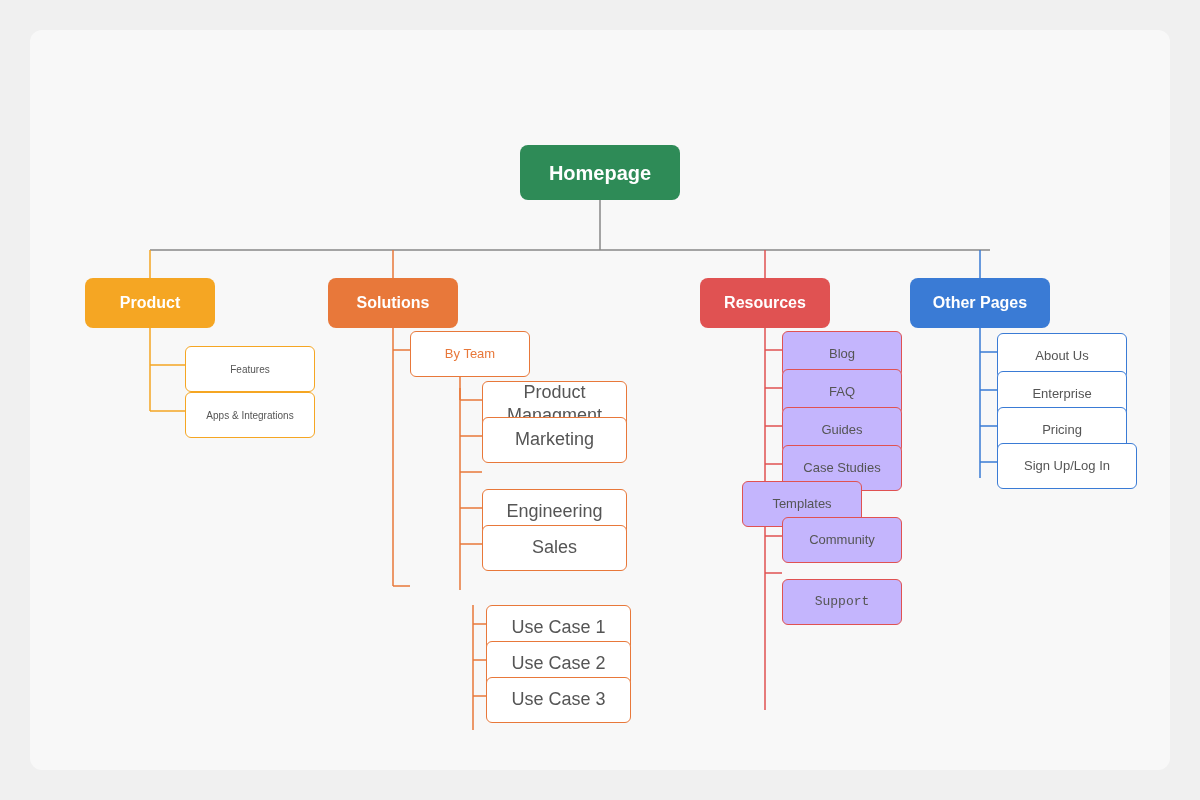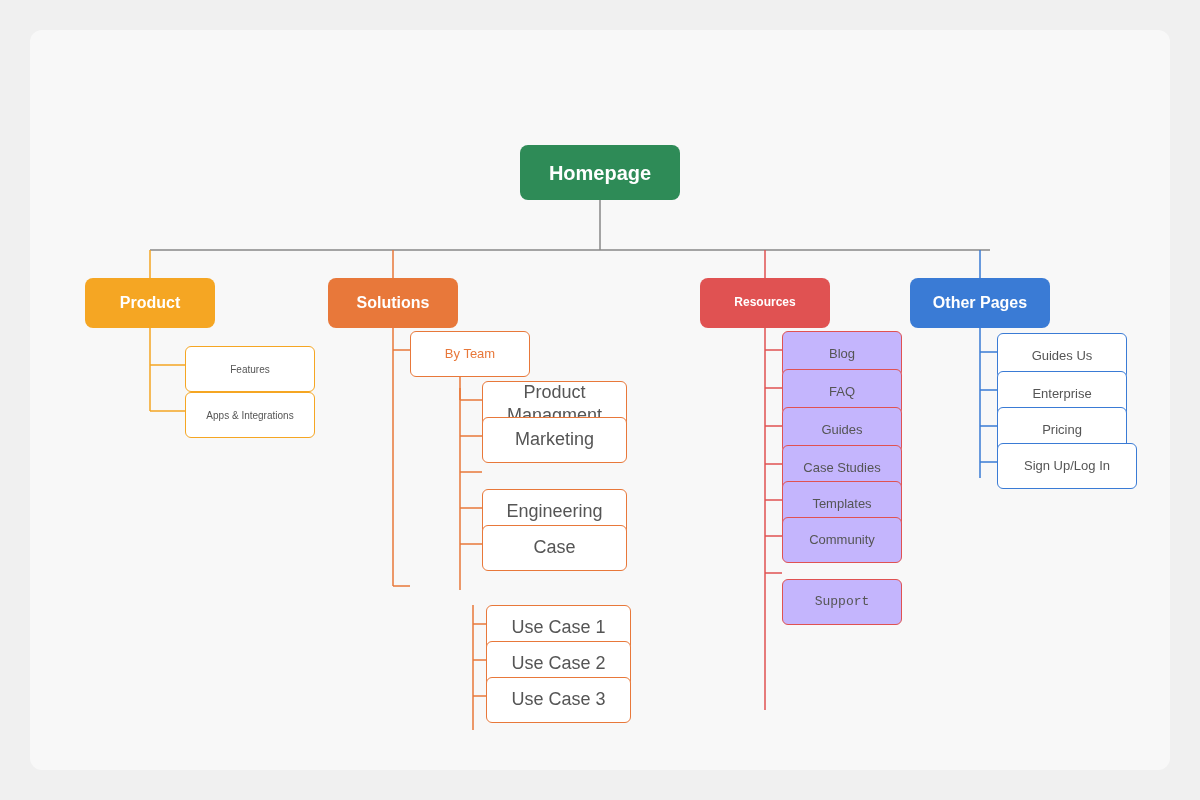--- a/index.html
+++ b/index.html
@@ -69,21 +69,21 @@
       width: 130px;
       height: 50px;
       left: 298px;
       top: 248px;
       border-radius: 8px;
     }
     
     .node-resources {
       background: #e05252;
       color: white;
-      font-size: 12px;
+      font-size: 16px;
       font-weight: 600;
       width: 130px;
       height: 50px;
       left: 670px;
       top: 248px;
       border-radius: 8px;
     }
     
     .node-otherpages {
       background: #3a7bd5;
@@ -246,21 +246,21 @@
   <div class="node node-leaf-orange" style="left:452px; top:351px;">
     <span>Product Managment</span>
   </div>
   <div class="node node-leaf-orange" style="left:452px; top:387px;">
     <span>Marketing</span>
   </div>
   <div class="node node-leaf-orange" style="left:452px; top:459px;">
     <span>Engineering</span>
   </div>
   <div class="node node-leaf-orange" style="left:452px; top:495px;">
-    <span>Case</span>
+    <span>Sales</span>
   </div>
 
 
   <div class="node node-leaf-orange" style="left:456px; top:575px;">
     <span>Use Case 1</span>
   </div>
   <div class="node node-leaf-orange" style="left:456px; top:611px;">
     <span>Use Case 2</span>
   </div>
   <div class="node node-leaf-orange" style="left:456px; top:647px;">
@@ -276,36 +276,36 @@
   </div>
   <div class="node node-leaf-red" style="left:752px; top:339px;">
     <span>FAQ</span>
   </div>
   <div class="node node-leaf-red" style="left:752px; top:377px;">
     <span>Guides</span>
   </div>
   <div class="node node-leaf-red" style="left:752px; top:415px;">
     <span>Case Studies</span>
   </div>
-  <div class="node node-leaf-red" style="left:752px; top:451px;">
+  <div class="node node-leaf-red" style="left:712px; top:451px;">
     <span>Templates</span>
   </div>
   <div class="node node-leaf-red" style="left:752px; top:487px;">
     <span>Community</span>
   </div>
   <div class="node node-leaf-red" style="left:752px; top:549px;font-family:Liberation Mono, monospace;">
     <span>Support</span>
   </div>
 
   <div class="node node-otherpages" style="left:880px; top:248px;">
     <span>Other Pages</span>
   </div>
 
   <div class="node node-leaf-blue" style="left:967px; top:303px;">
-    <span>Guides Us</span>
+    <span>About Us</span>
   </div>
   <div class="node node-leaf-blue" style="left:967px; top:341px;">
     <span>Enterprise</span>
   </div>
   <div class="node node-leaf-blue" style="left:967px; top:377px;">
     <span>Pricing</span>
   </div>
   <div class="node node-leaf-blue" style="left:967px; top:413px; width:140px;">
     <span>Sign Up/Log In</span>
   </div>

